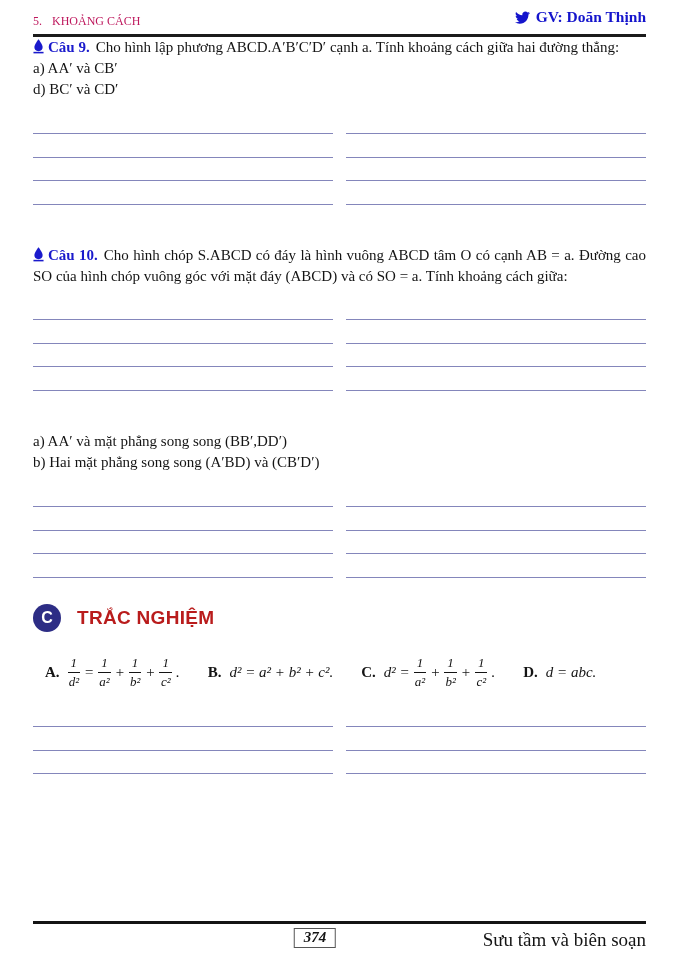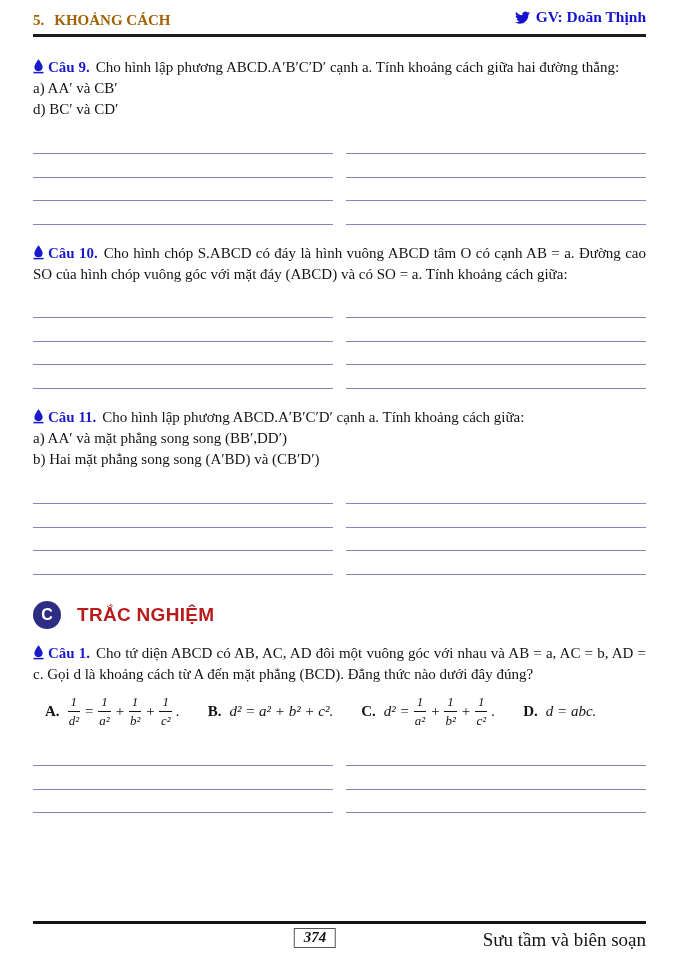--- a/index.html
+++ b/index.html
@@ -13,28 +13,28 @@
     width: 700px; height: 960px;
     padding: 8px 54px 6px 33px;
     display: flex; flex-direction: column;
   }
 
   
   .header {
     display: flex; justify-content: space-between; align-items: baseline;
     padding-bottom: 5px; border-bottom: 3px solid #1b1b1b;
   }
-  .header-left { font-weight: bold; font-size: 15px; color: #a16207; }
+  .header-left { font-weight: normal; font-size: 12px; color: #be185d; }
   .sec-num { margin-right: 10px; }
   .header-right { font-weight: bold; font-size: 15.5px; color: #1414cc; display: flex; align-items: center; gap: 6px; }
   .tw svg { display: block; }
 
   
-  .question { margin-top: 20px; }
-  .q-mt { margin-top: 18px; }
+  .question { }
+  .q-mt { margin-top: 40px; }
   .q-head { text-align: justify; line-height: 21px; }
   .pen-icon { display: inline-block; margin-right: 4px; position: relative; top: 2px; }
   .q-label { color: #1a1acc; font-weight: bold; margin-right: 6px; }
   .q-items { line-height: 21.5px; }
 
   
   .lines-group { margin-top: 10px; margin-right: 0; }
   .lines-row { display: flex; gap: 13px; height: 23.5px; }
   .line-cell { flex: 1; border-bottom: 1.4px solid #8486bb; }
 
@@ -150,28 +150,20 @@
           <div class="line-cell"></div>
         </div>
         <div class="lines-row">
           <div class="line-cell"></div>
           <div class="line-cell"></div>
         </div>
       </div>
   </div>
 
   <div class="question q-mt">
-    <div class="q-head">
-      <span class="pen-icon">
-        <svg width="11" height="15" viewBox="0 0 12 16" fill="#1a1acc">
-            <path d="M6 0C6 0 1.5 5.5 1.5 8.6a4.5 4.5 0 0 0 9 0C10.5 5.5 6 0 6 0Z"></path>
-            <rect x="0.5" y="13.8" width="11" height="1.7"></rect>
-          </svg>
-      </span><span class="q-label">Câu 11.</span><span class="q-body">Cho hình lập phương ABCD.A′B′C′D′ cạnh a. Tính khoảng cách giữa:</span>
-    </div>
     <div class="q-items">
         <div class="q-item">a) AA′ và mặt phẳng song song (BB′,DD′)</div>
         <div class="q-item">b) Hai mặt phẳng song song (A′BD) và (CB′D′)</div>
       </div>
     <div class="lines-group">
         <div class="lines-row">
           <div class="line-cell"></div>
           <div class="line-cell"></div>
         </div>
         <div class="lines-row">
@@ -190,28 +182,20 @@
   </div>
 
   <div class="section-heading">
     <div class="badge">
         <span>C</span>
       </div>
     <div class="section-title">TRẮC NGHIỆM</div>
   </div>
 
   <div class="question mc">
-    <div class="q-head">
-      <span class="pen-icon">
-        <svg width="11" height="15" viewBox="0 0 12 16" fill="#1a1acc">
-            <path d="M6 0C6 0 1.5 5.5 1.5 8.6a4.5 4.5 0 0 0 9 0C10.5 5.5 6 0 6 0Z"></path>
-            <rect x="0.5" y="13.8" width="11" height="1.7"></rect>
-          </svg>
-      </span><span class="q-label">Câu 1.</span><span class="q-body">Cho tứ diện ABCD có AB, AC, AD đôi một vuông góc với nhau và AB = a, AC = b, AD = c. Gọi d là khoảng cách từ A đến mặt phẳng (BCD). Đẳng thức nào dưới đây đúng?</span>
-    </div>
     <div class="options">
         <span class="option">
           <span class="opt-label">A.</span>
           <span class="frac">
             <span class="num">1</span>
             <span class="den">d²</span>
           </span>
           <span class="opt-text">=</span>
           <span class="frac">
             <span class="num">1</span>

